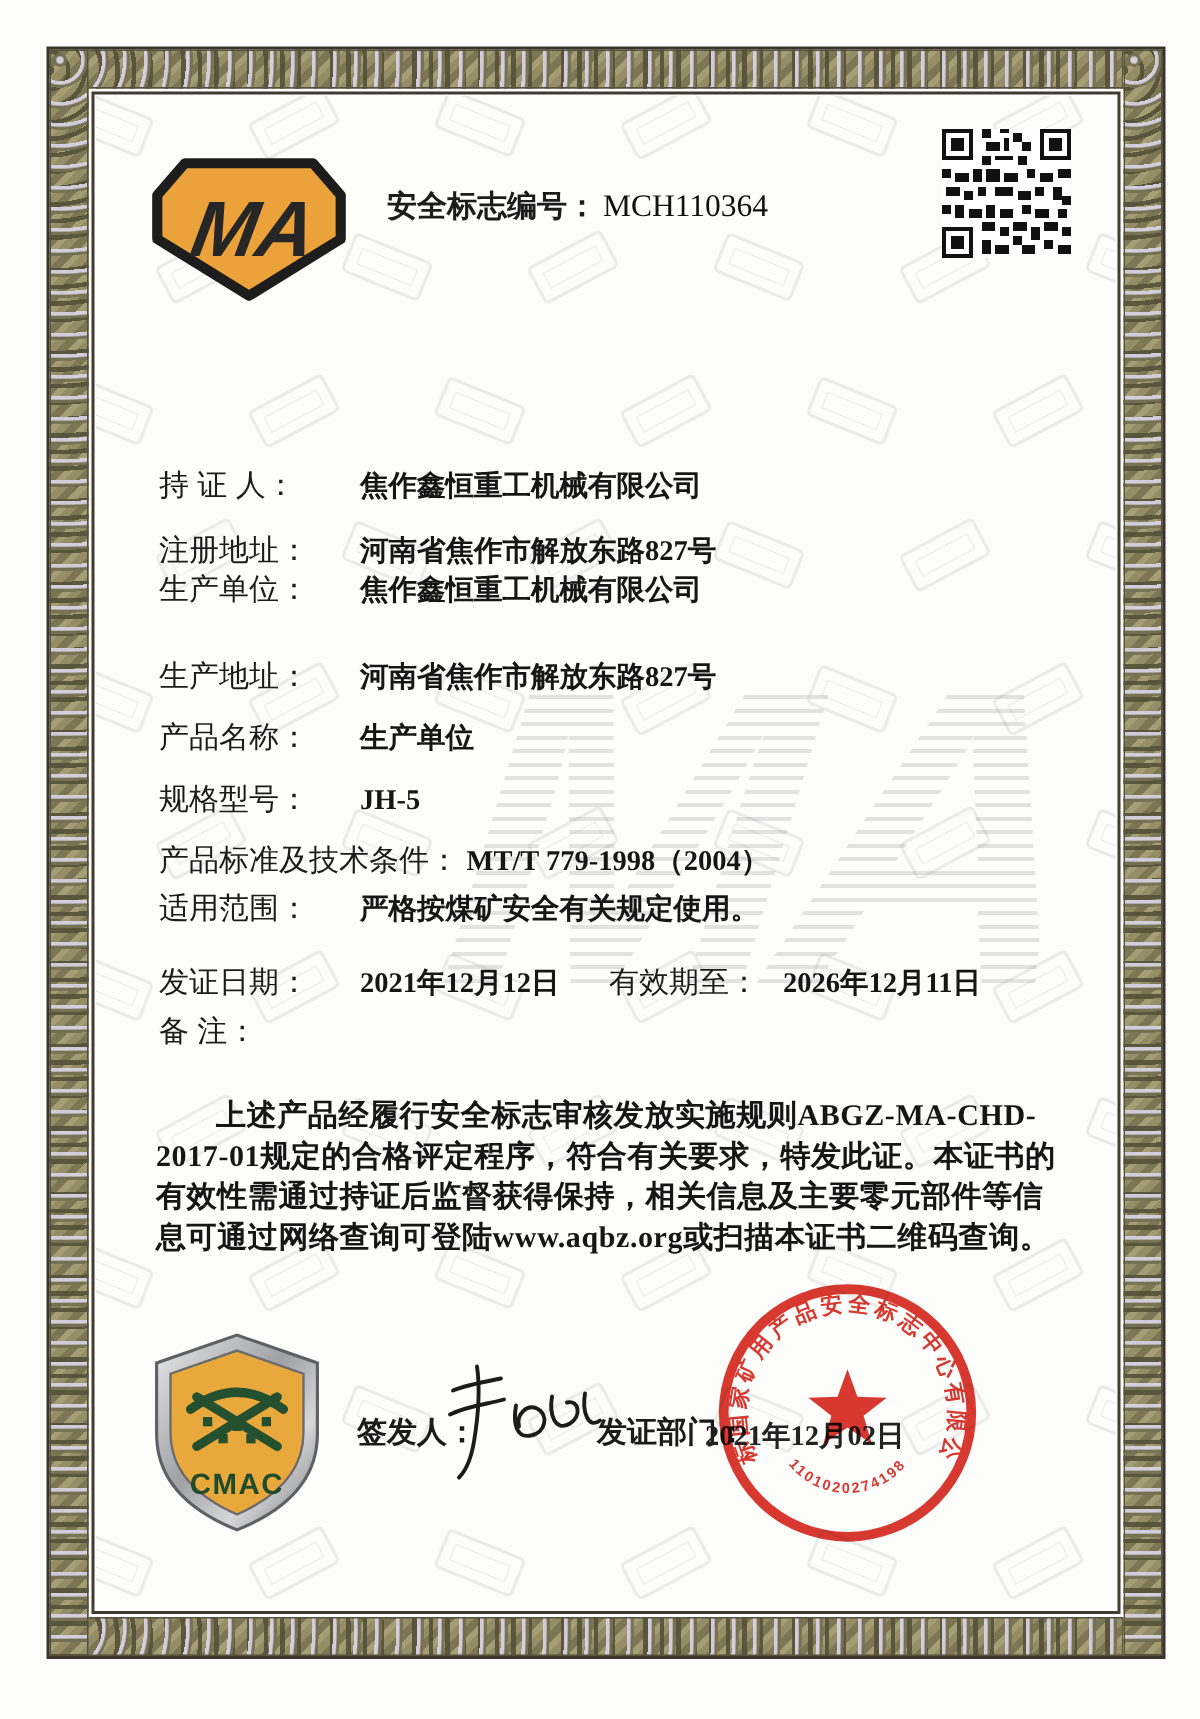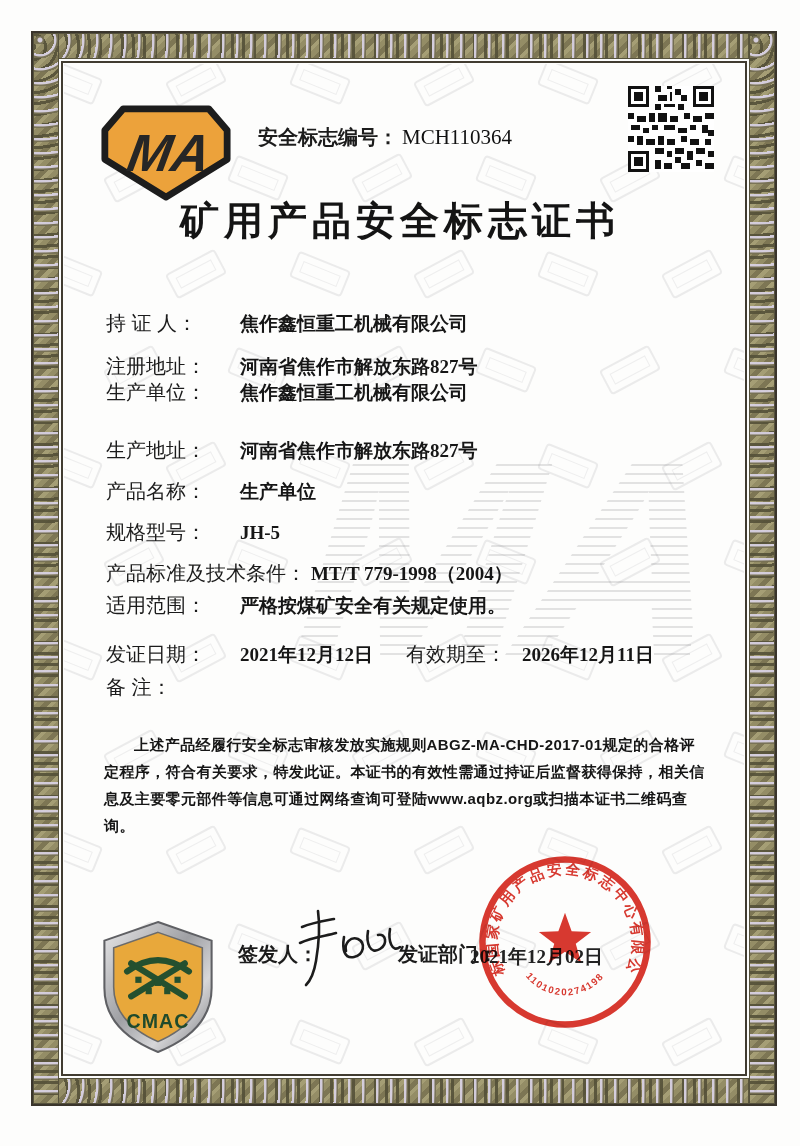--- a/index.html
+++ b/index.html
@@ -48,25 +48,25 @@
   
   .frow { position:absolute; left:106px; z-index:4; white-space:nowrap; }
   .flabel { display:inline-block; width:134px; font-size:20px; font-weight:normal; color:#1b1b1b; vertical-align:baseline; }
   .flabel.wide { width:205px; }
   .fvalue { font-family:"Liberation Serif", serif; font-size:19px; font-weight:bold; color:#161616; }
   .fvalue.gap { display:inline-block; width:166px; }
   .flabel.mid { width:116px; }
 
   
   #statement { position:absolute; left:104px; top:731px; width:602px; z-index:4;
-    font-family:Liberation Sans, sans-serif; font-size:15px; font-weight:bold; color:#161616;
+    font-family:Liberation Serif, serif; font-size:20px; font-weight:bold; color:#161616;
     line-height:27px; text-indent:2em; letter-spacing:.4px; }
 
   
-  #cmac-logo { position:absolute; left:96px; top:920px; z-index:4; }
+  #cmac-logo { position:absolute; left:96px; top:888px; z-index:4; }
   #signer-label { position:absolute; left:238px; top:941px; z-index:4;
     font-size:20px; font-weight:bold; color:#1b1b1b; }
   #signature { position:absolute; left:296px; top:903px; z-index:5; }
   #dept-label { position:absolute; left:398px; top:941px; z-index:4;
     font-size:20px; font-weight:bold; color:#1b1b1b; }
   #issue-date-footer { position:absolute; left:470px; top:944px; z-index:4;
     font-family:"Liberation Serif", serif; font-size:19px; font-weight:bold; color:#222; }
   #seal { position:absolute; left:476px; top:853px; z-index:6; mix-blend-mode:multiply; opacity:.92; }
 </style>
 </head>
@@ -216,21 +216,20 @@
         <rect x="9" y="25" width="2" height="3"></rect>
           <rect x="12" y="26" width="3" height="2"></rect>
           <rect x="16" y="24" width="2" height="2"></rect>
         <rect x="18" y="26" width="3" height="2"></rect>
           <rect x="23" y="25" width="2" height="2"></rect>
           <rect x="26" y="26" width="3" height="2"></rect>
       </g>
     </svg>
   </div>
 
-  <div id="doc-title">矿用产品安全标志证书</div>
 
   <div class="frow" style="top:310px">
     <span class="flabel">持 证 人：</span><span class="fvalue">焦作鑫恒重工机械有限公司</span>
   </div>
   <div class="frow" style="top:353px">
     <span class="flabel">注册地址：</span><span class="fvalue">河南省焦作市解放东路827号</span>
   </div>
   <div class="frow" style="top:379px">
     <span class="flabel">生产单位：</span><span class="fvalue">焦作鑫恒重工机械有限公司</span>
   </div>

